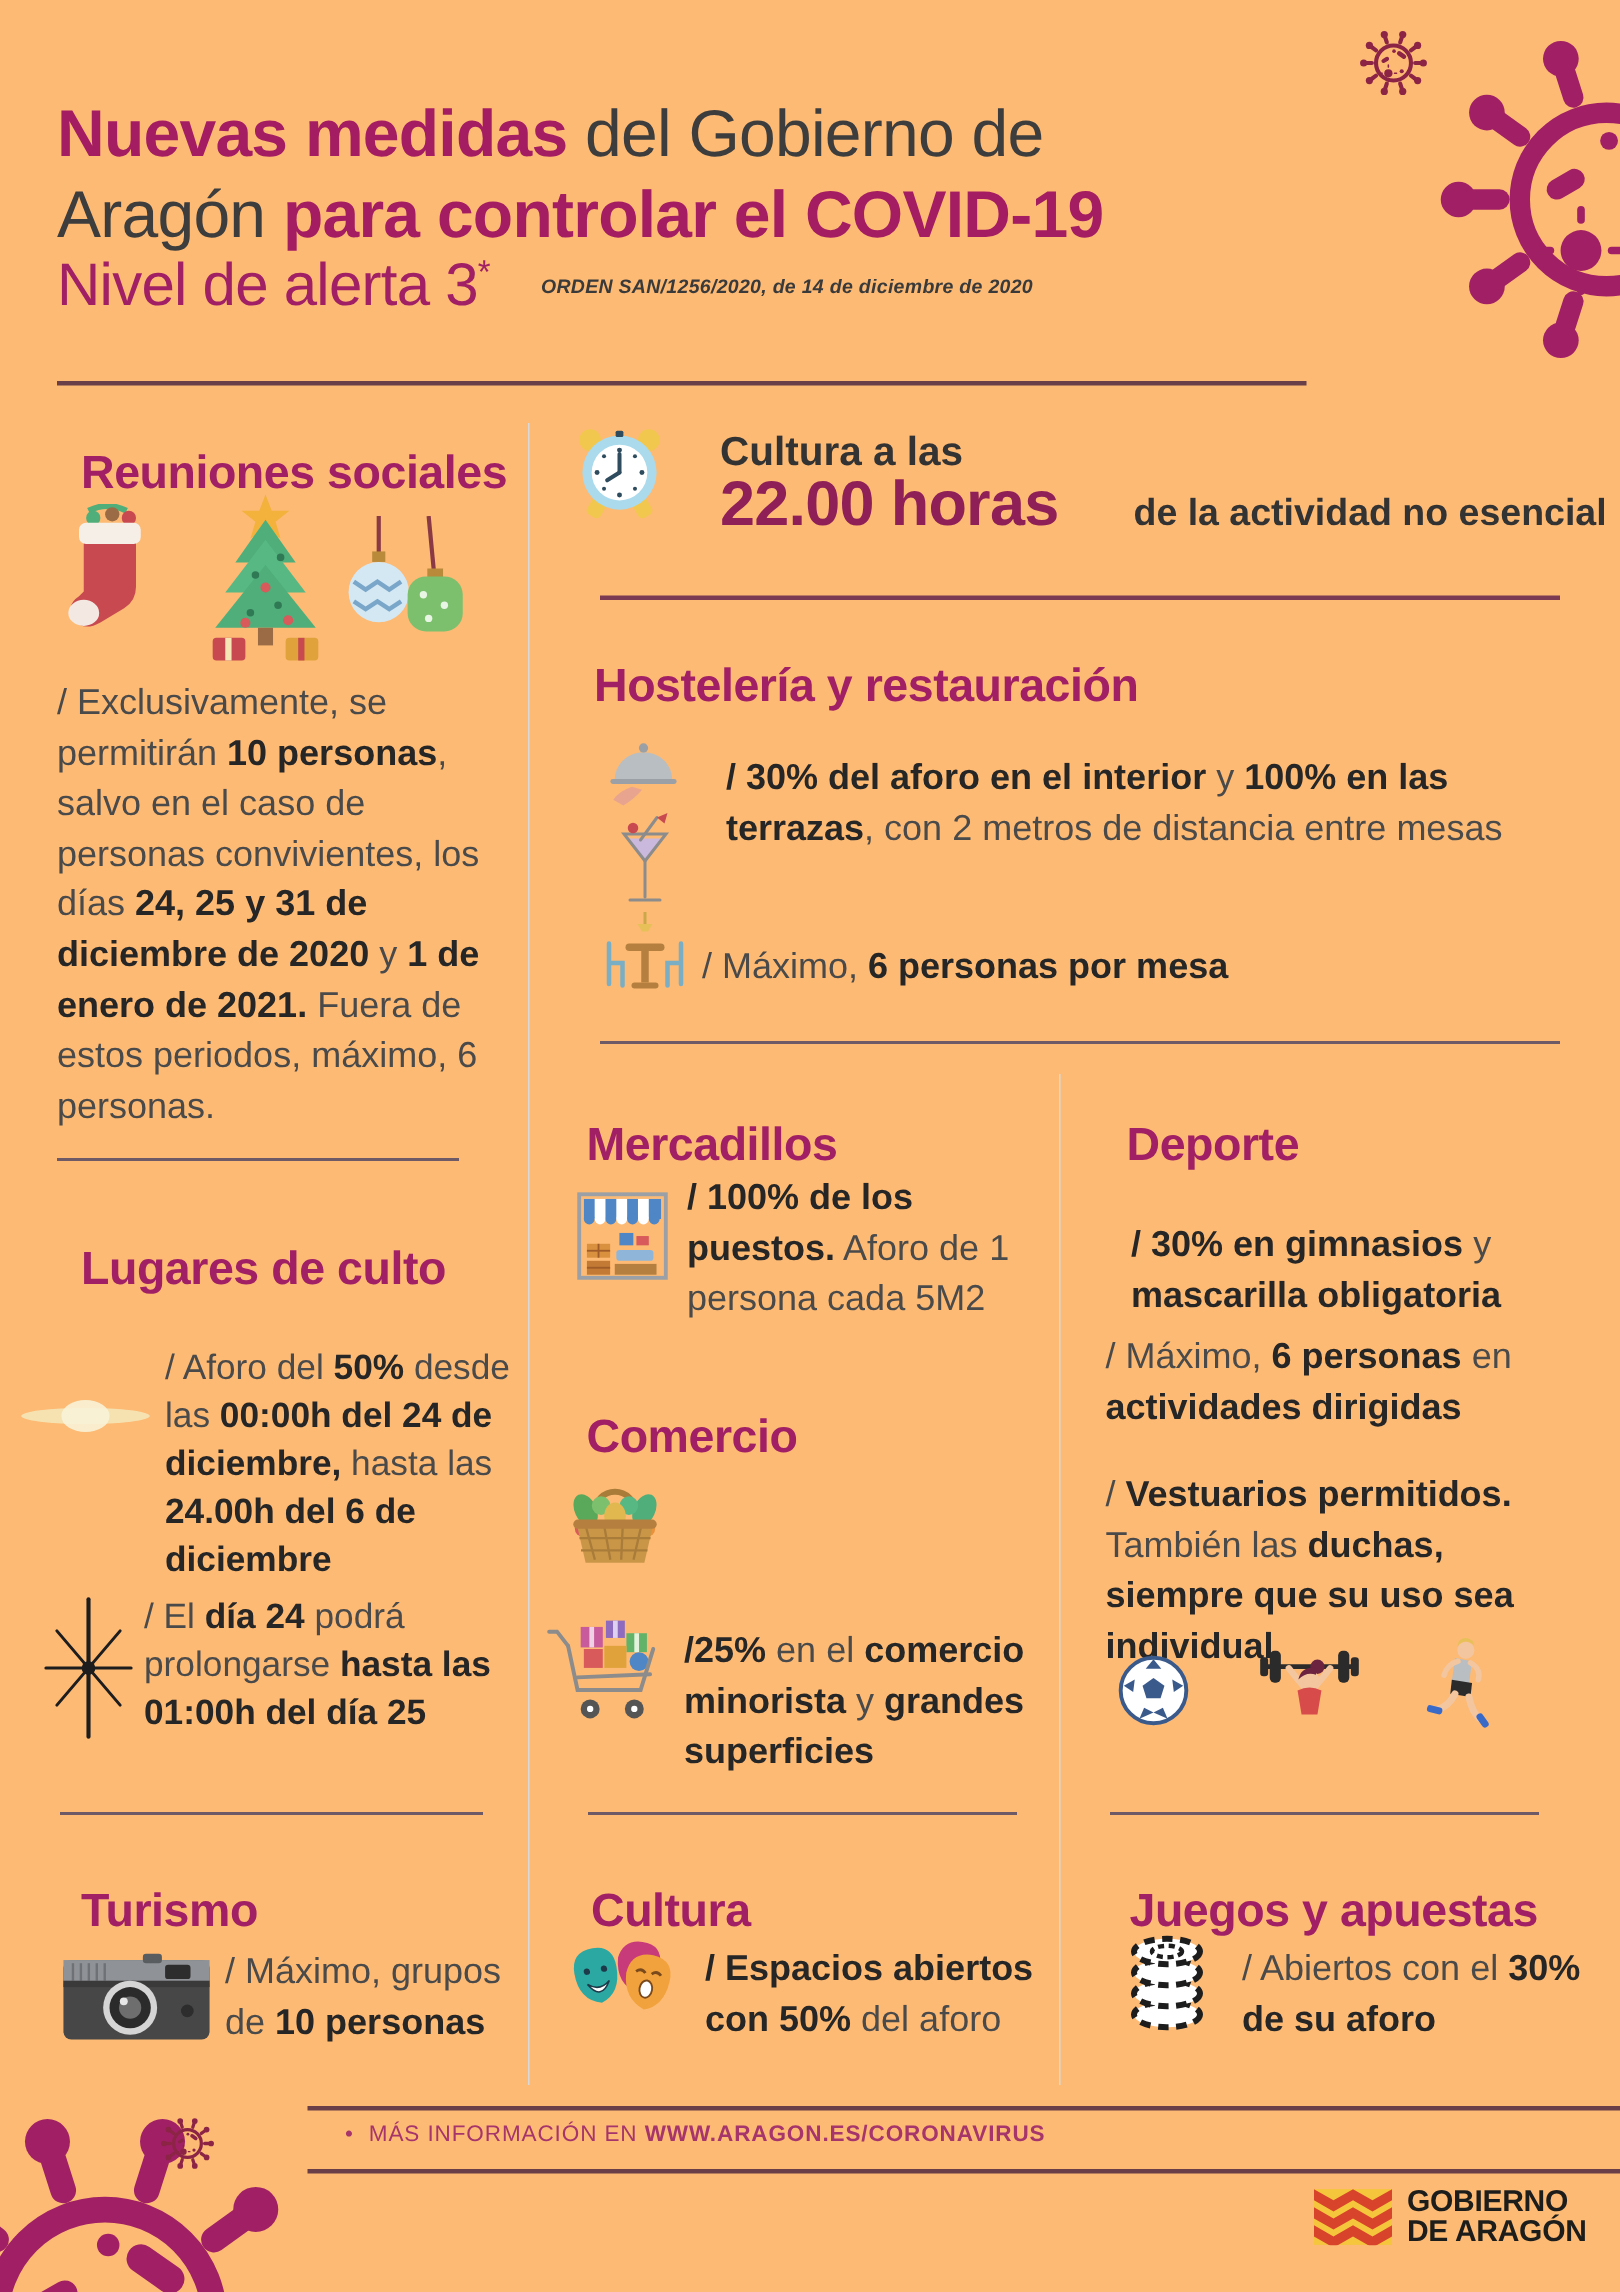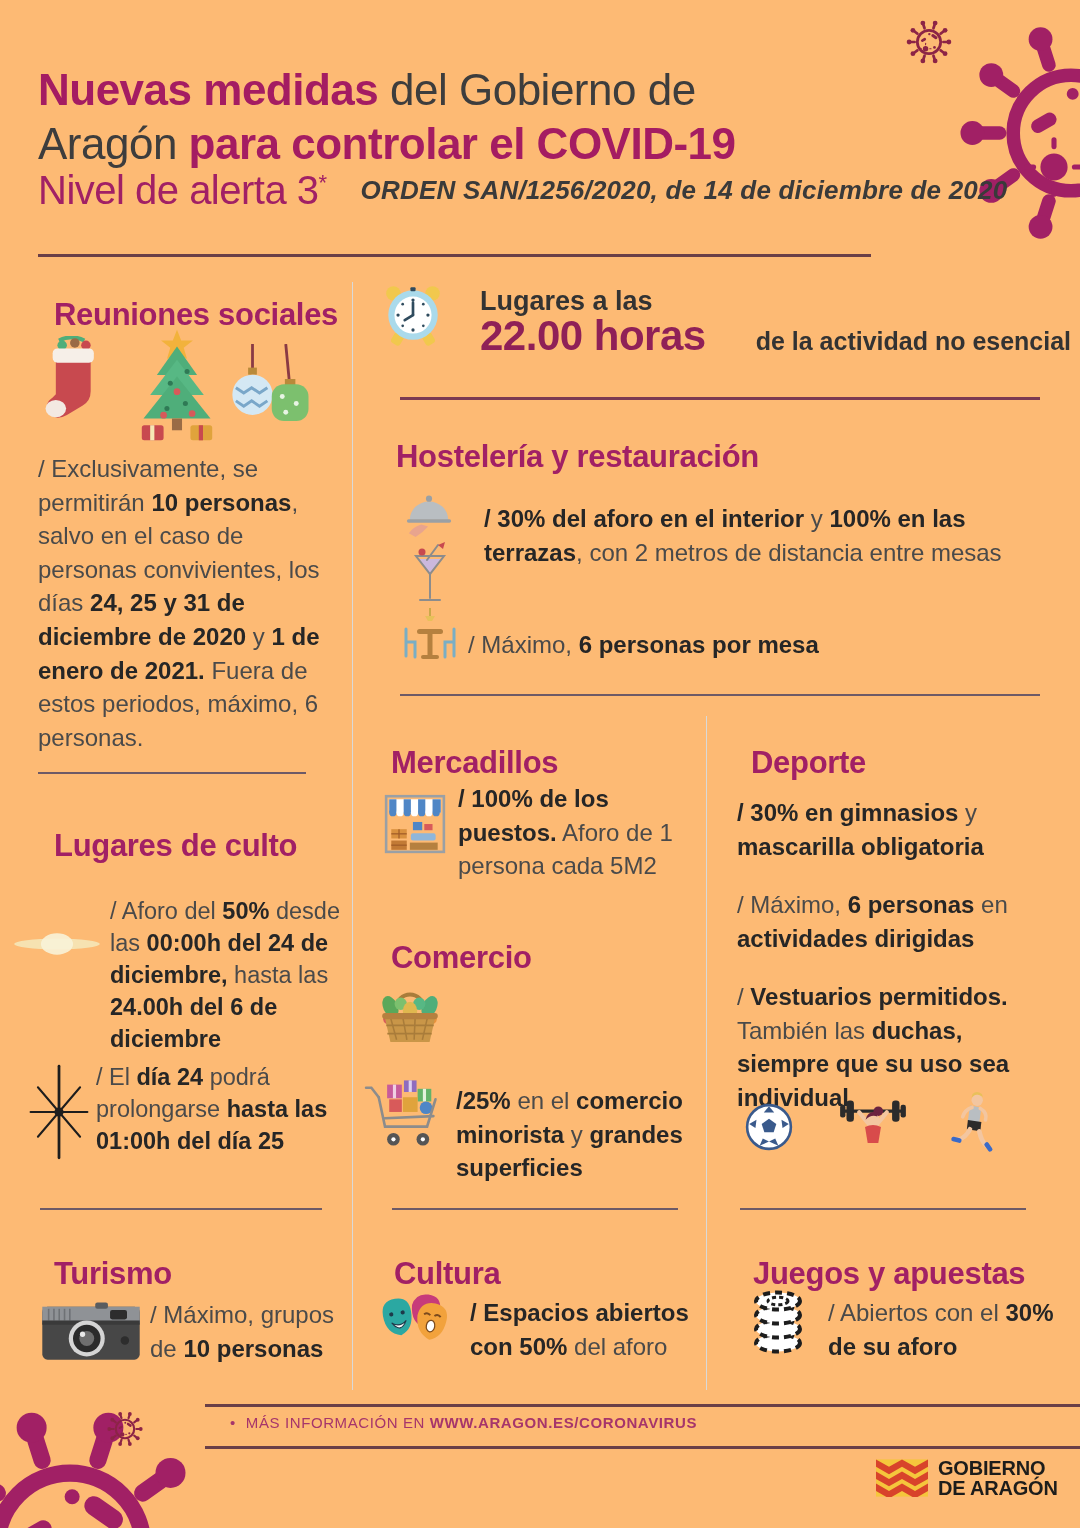--- a/index.html
+++ b/index.html
@@ -10,21 +10,21 @@
   }
   .el{position:absolute;}
   
   .title{font-size:44px;line-height:1.22;font-weight:400;color:#3d3d3d;letter-spacing:-0.5px;}
   .title .tline{display:block;}
   .title .b{font-weight:700;}
   .title .a{color:#a41c62;}
   .alert-row{display:flex;align-items:center;gap:34px;}
   .alert{font-size:40px;color:#a12065;letter-spacing:-0.5px;}
   .alert sup{font-size:22px;}
-  .order{font-size:26px;font-style:italic;font-weight:700;color:#3a3a3a;letter-spacing:0.2px;}
+  .order{font-size:13px;font-style:italic;font-weight:700;color:#3a3a3a;letter-spacing:0.2px;}
   .sec-h{font-size:31px;font-weight:700;color:#a12065;letter-spacing:-0.3px;margin:16px;}
   .rich{font-size:24px;line-height:1.4;color:#4a4a4a;}
   .rich .b{font-weight:700;color:#262626;}
   .rich.small{font-size:23.5px;line-height:1.36;}
   .cierre1{font-size:27px;font-weight:700;color:#333;}
   .cierre2{display:flex;align-items:baseline;gap:16px;}
   .cierre-time{font-size:42px;font-weight:700;color:#8f2057;letter-spacing:-0.5px;}
   .cierre-detail{font-size:25px;font-weight:700;color:#333;margin-left:34px;}
   
   .hrule{background:#6a3f47;height:3px;}
@@ -422,21 +422,21 @@
 
   <h2 class="el sec-h" style="left:38px;top:1240px">Turismo</h2>
   <svg class="el" style="left:40px;top:1294px;width:102px;height:72px">
       <use href="#sym-camera"></use>
     </svg>
   <p class="el rich" style="left:150px;top:1298px;width:190px;margin:0"><span>/ Máximo, grupos de </span><span class="b">10 personas</span></p>
 
   <svg class="el" style="left:380px;top:281px;width:66px;height:66px">
       <use href="#sym-clock"></use>
     </svg>
-  <div class="el cierre1" style="left:480px;top:286px">Lugares a las</div>
+  <div class="el cierre1" style="left:480px;top:286px">Cultura a las</div>
   <div class="el cierre2" style="left:480px;top:312px">
     <span class="cierre-time">22.00 horas</span>
     <span class="cierre-detail">de la actividad no esencial</span>
   </div>
   <div class="el sep-accent" style="left:400px;top:397px;width:640px"></div>
 
   <h2 class="el sec-h" style="left:380px;top:423px">Hostelería y restauración</h2>
   <svg class="el" style="left:402px;top:490px;width:54px;height:48px">
       <use href="#sym-cloche"></use>
     </svg>
@@ -467,21 +467,21 @@
 
   <div class="el sep" style="left:392px;top:1208px;width:286px"></div>
 
   <h2 class="el sec-h" style="left:378px;top:1240px">Cultura</h2>
   <svg class="el" style="left:380px;top:1292px;width:80px;height:66px">
       <use href="#sym-masks"></use>
     </svg>
   <p class="el rich" style="left:470px;top:1296px;width:232px;margin:0"><span class="b">/ </span><span class="b">Espacios abiertos con 50%</span><span> del aforo</span></p>
 
   <h2 class="el sec-h" style="left:735px;top:729px">Deporte</h2>
-  <p class="el rich" style="left:737px;top:796px;width:320px;margin:0"><span class="b">/ </span><span class="b">30% en gimnasios</span><span> y </span><span class="b">mascarilla obligatoria</span></p>
+  <p class="el rich" style="left:737px;top:796px;width:320px;margin:17px"><span class="b">/ </span><span class="b">30% en gimnasios</span><span> y </span><span class="b">mascarilla obligatoria</span></p>
   <p class="el rich" style="left:737px;top:888px;width:320px;margin:0"><span>/ Máximo, </span><span class="b">6 personas</span><span> en </span><span class="b">actividades dirigidas</span></p>
   <p class="el rich" style="left:737px;top:980px;width:322px;margin:0"><span>/ </span><span class="b">Vestuarios permitidos.</span><span> También las </span><span class="b">duchas, siempre que su uso sea individual</span></p>
   <svg class="el" style="left:744px;top:1102px;width:50px;height:50px">
       <use href="#sym-soccer"></use>
     </svg>
   <svg class="el" style="left:838px;top:1094px;width:70px;height:64px">
       <use href="#sym-lifter"></use>
     </svg>
   <svg class="el" style="left:942px;top:1090px;width:58px;height:66px">
       <use href="#sym-runner"></use>

